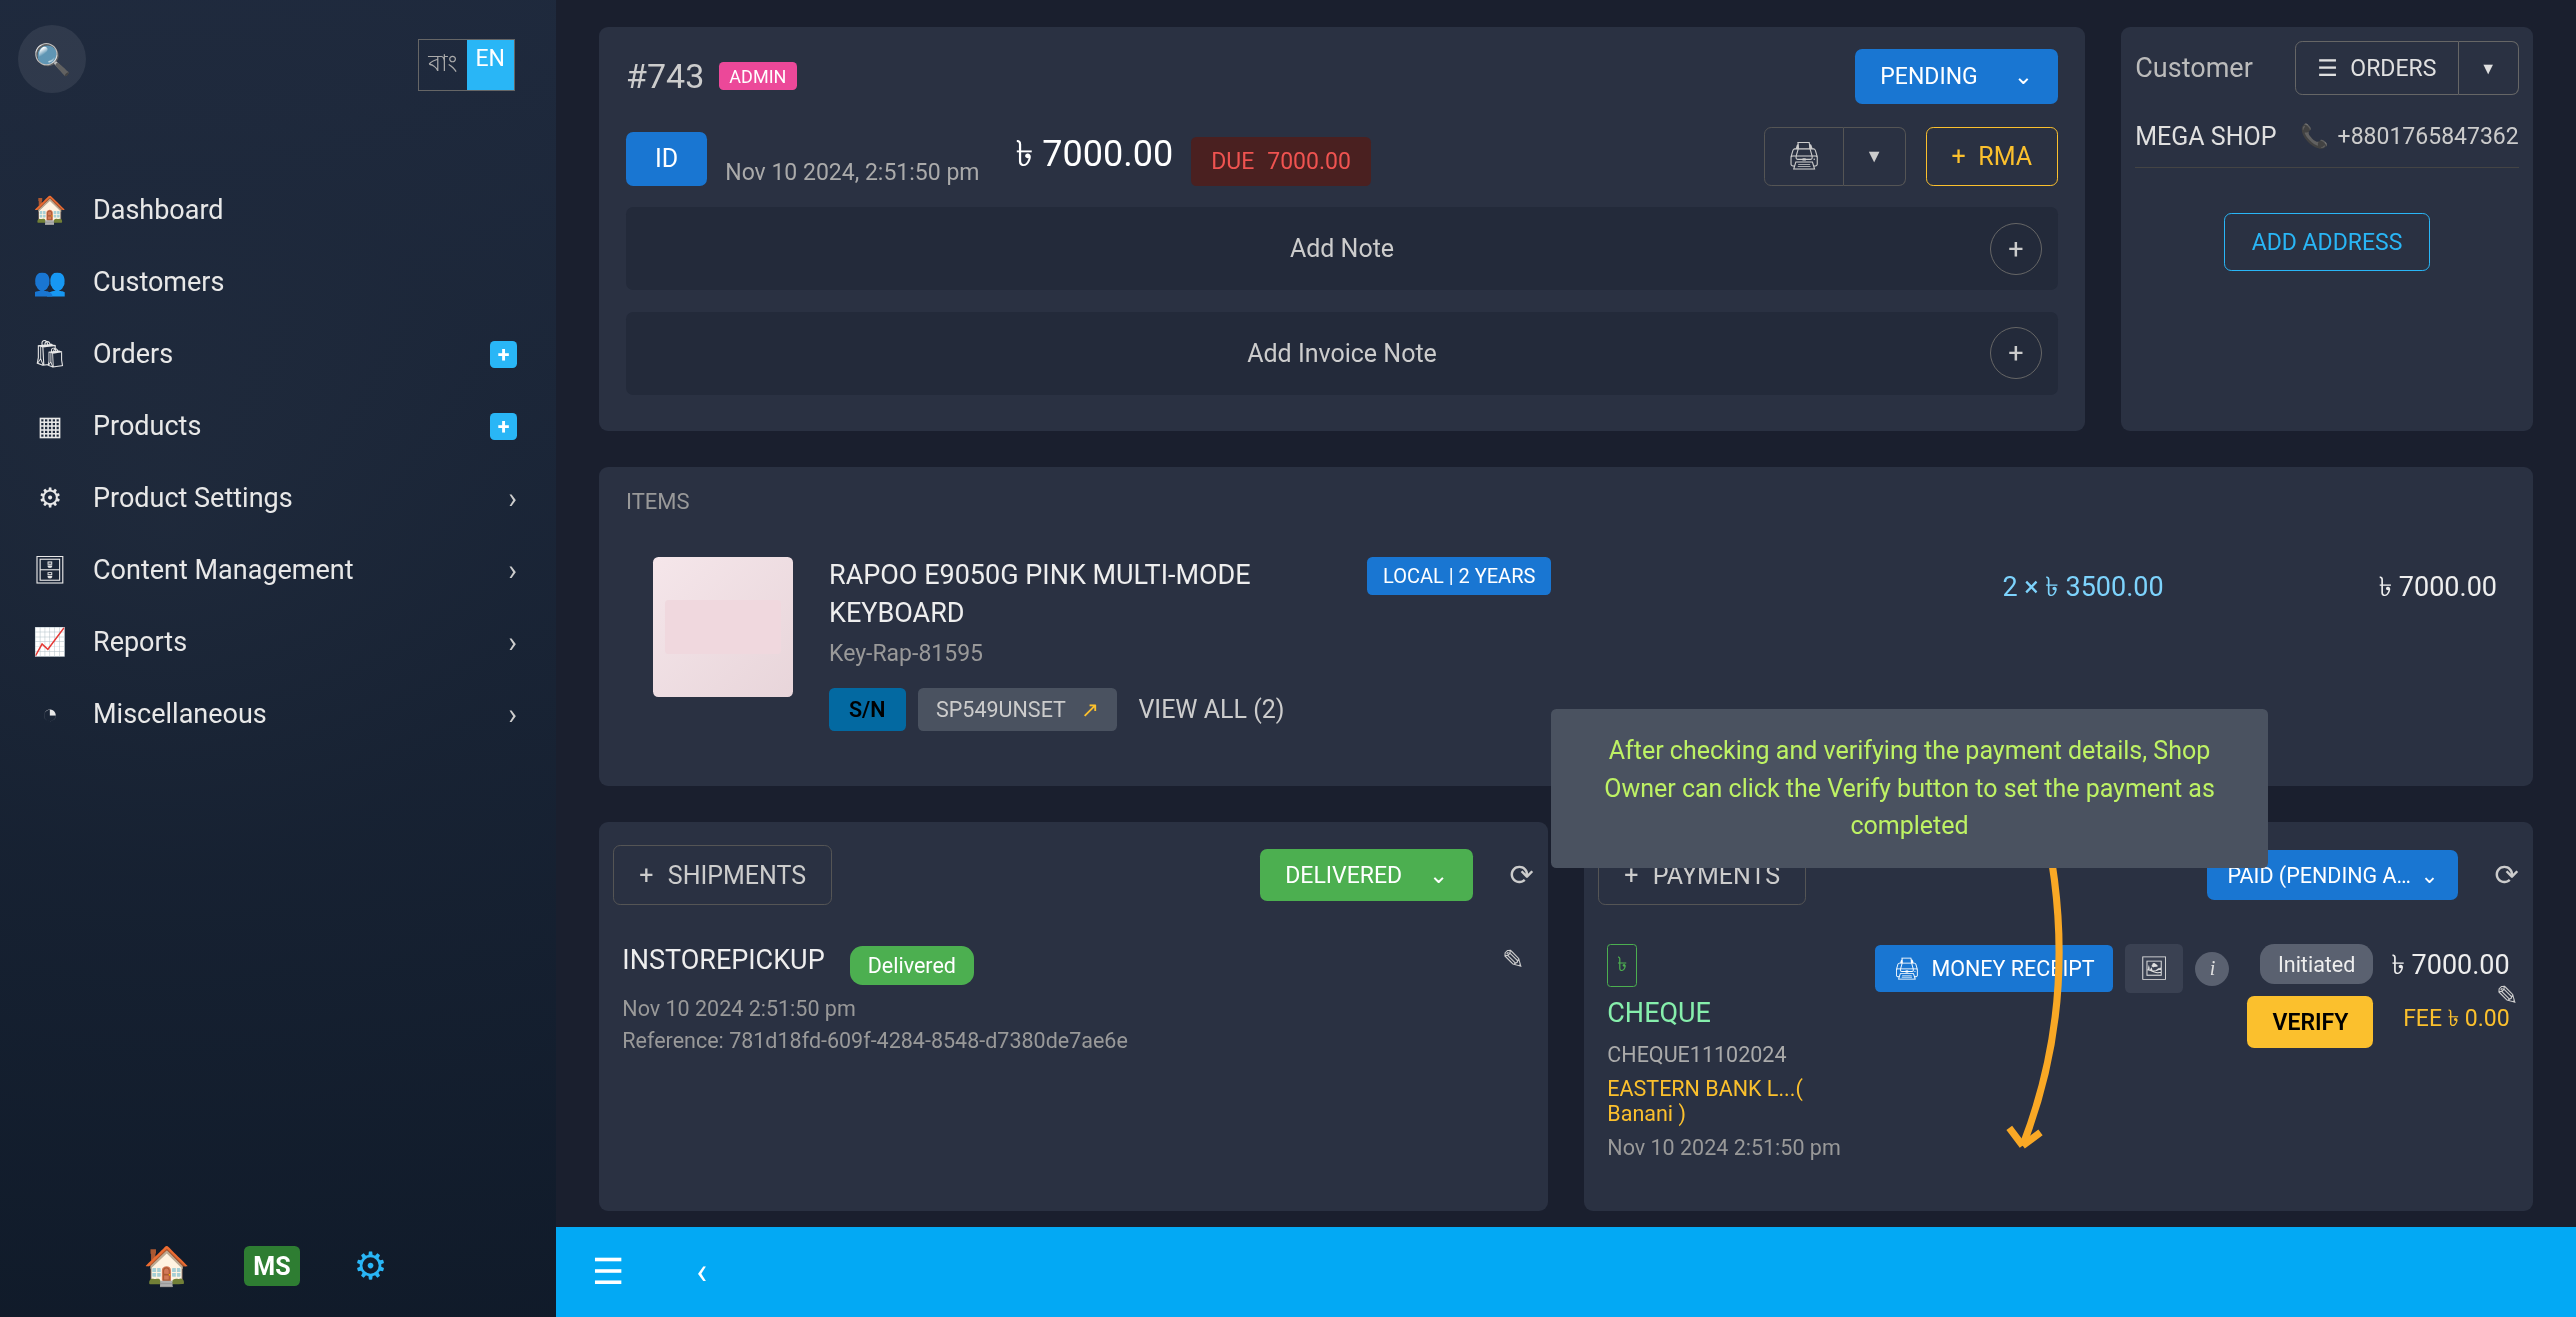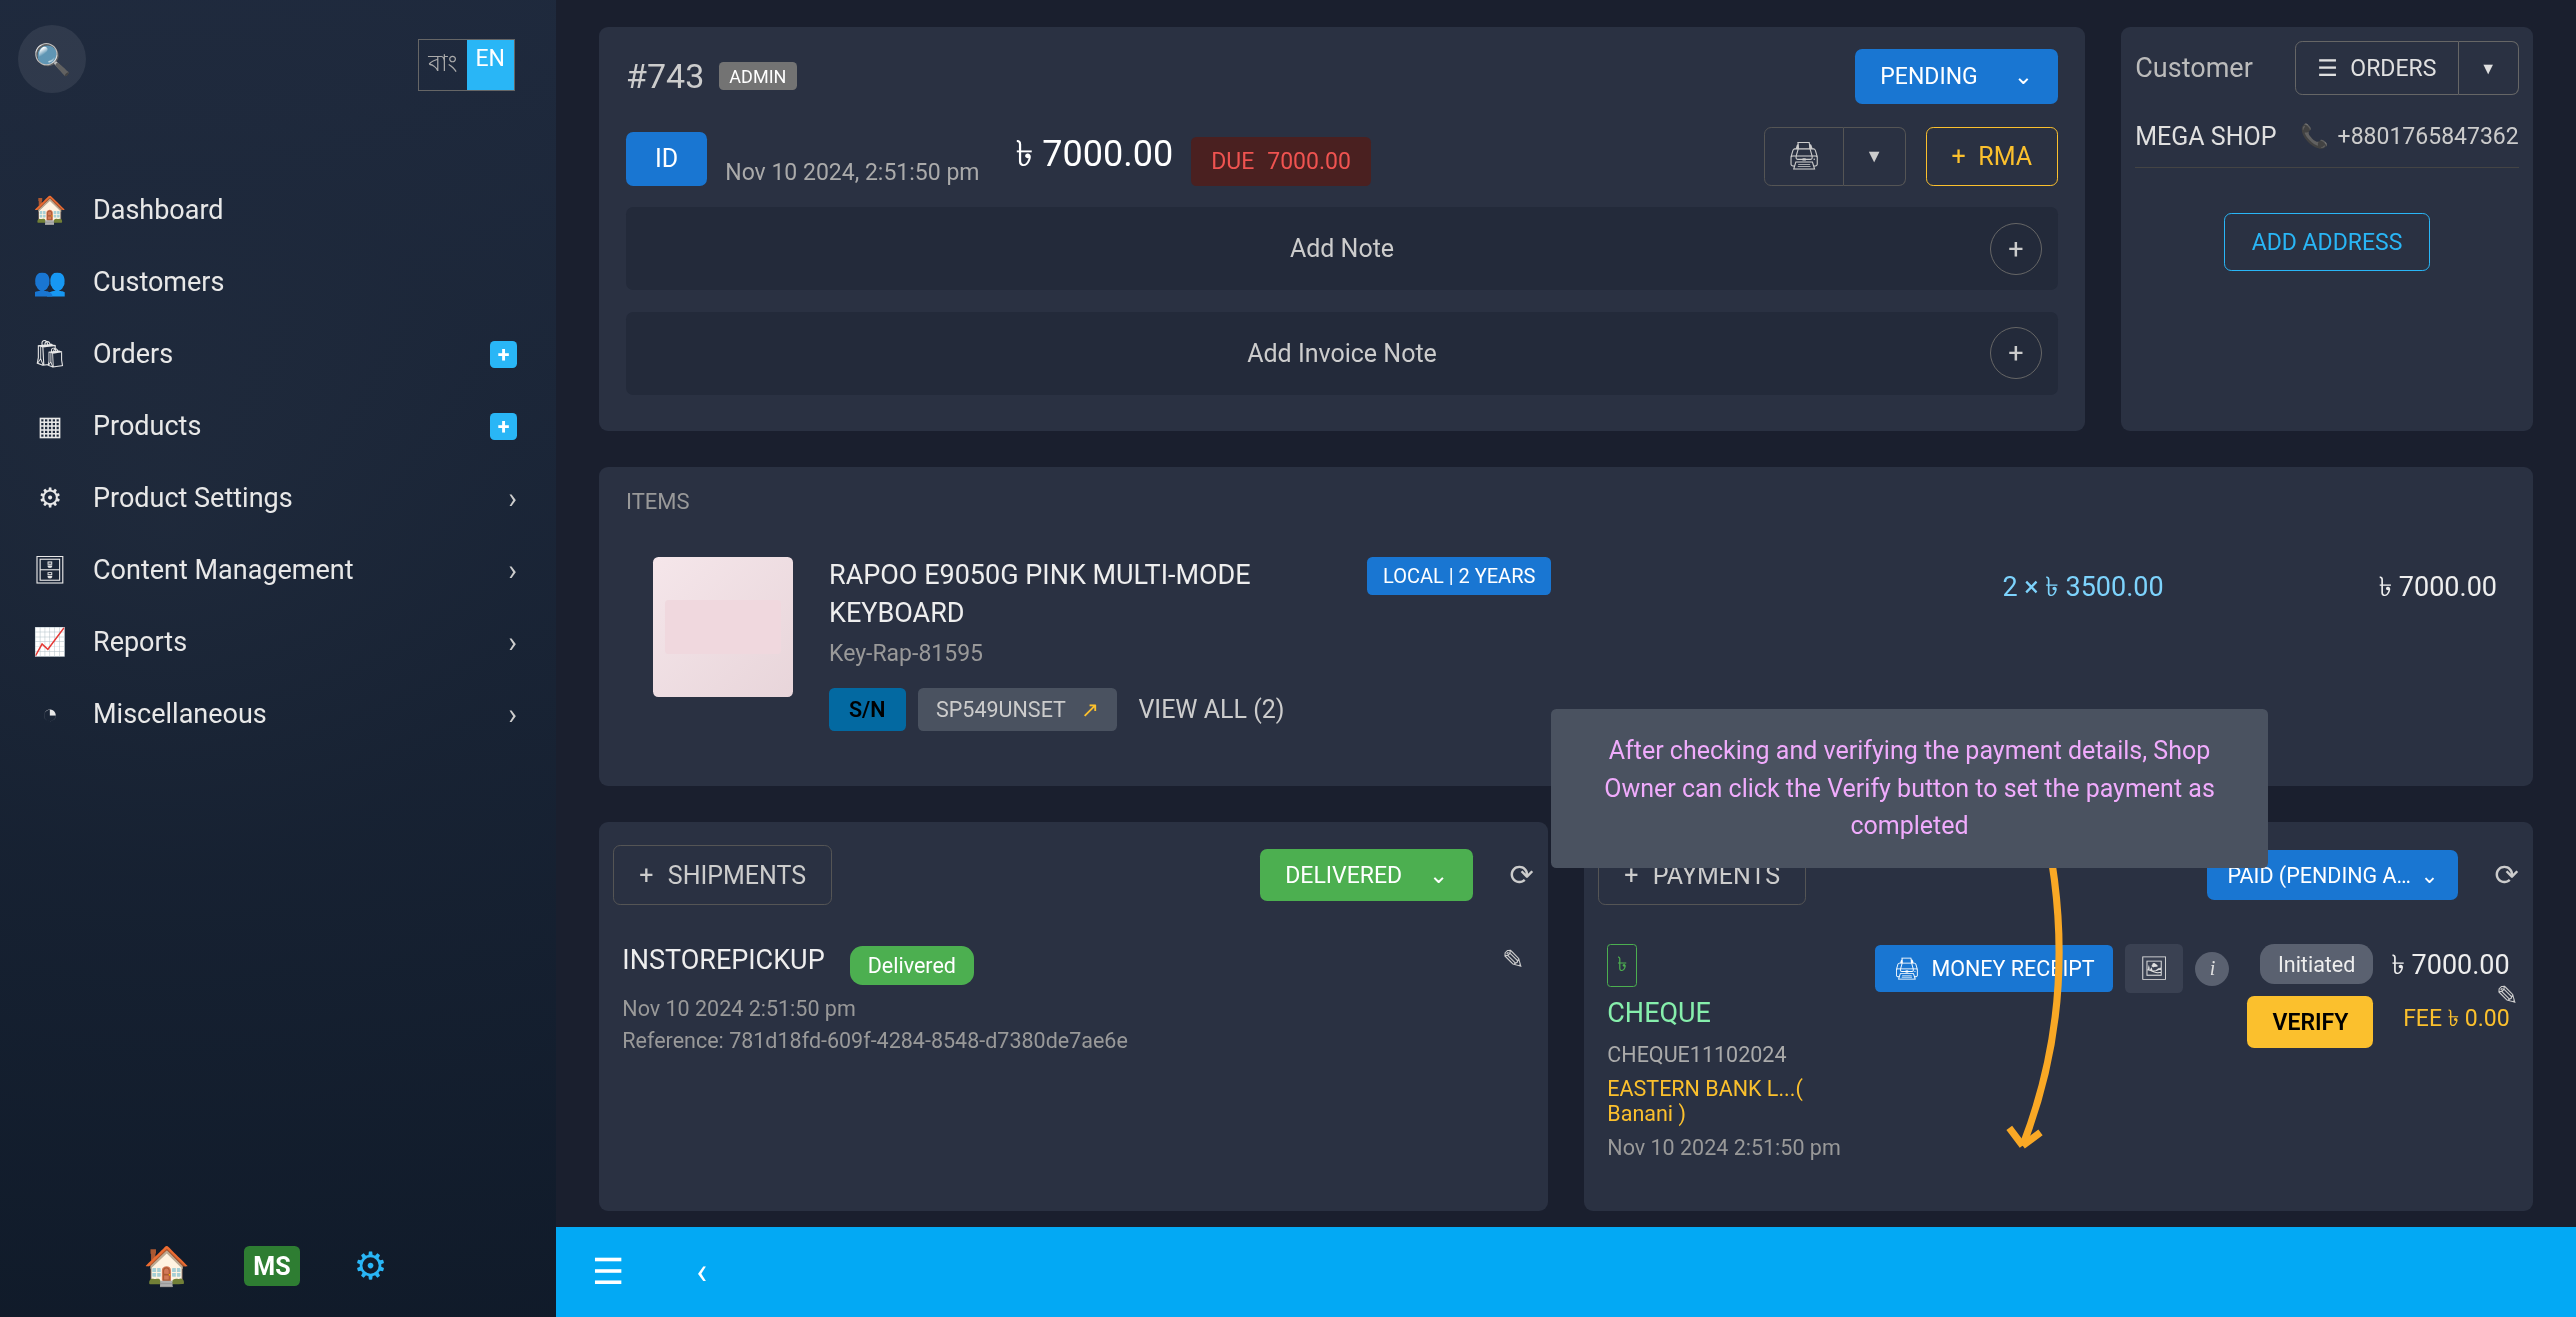--- a/index.html
+++ b/index.html
@@ -20,21 +20,21 @@
 .sidebar-footer .foot-icon { font-size:38px; color:#29b6f6; }
 .ms-badge { background:#2e7d32; color:#fff; padding:5.4px 9px; border-radius:5.4px; font-size:25px; font-weight:bold; }
 
 .main { position:absolute; left:556px; top:0; right:0; bottom:0; display:flex; flex-direction:column; }
 .content { flex:1; padding:27px 43px 16px 43px; display:grid; grid-template-columns: 1fr 412px; grid-template-rows:auto auto auto; gap:36px; overflow:hidden; }
 
 .card { background:#2a3142; border-radius:9px; padding:14.3px; }
 .order-header-card { padding:0 0 18px 0; }
 .oh-top { display:flex; align-items:center; padding:21.5px 27px; }
 .order-id { font-size:34px; color:#ccc; margin-right:14.3px; }
-.admin-badge { background:#737373; color:#fff; font-size:18px; padding:3.6px 10.8px; border-radius:4.5px; }
+.admin-badge { background:#ec4899; color:#fff; font-size:18px; padding:3.6px 10.8px; border-radius:4.5px; }
 .status-dd { margin-left:auto; background:#1976d2; color:#fff; padding:14.3px 25px; border-radius:7.2px; display:flex; align-items:center; gap:36px; font-size:23px; }
 .oh-row2 { display:flex; align-items:flex-end; gap:18px; padding:0 27px; }
 .id-btn { background:#1976d2; color:#fff; padding:12.5px 29px; border-radius:7.2px; font-size:25px; }
 .date { color:#aaa; font-size:23px; }
 .amount { font-size:36px; color:#fff; margin-left:18px; }
 .due-badge { background:#4a2020; border-radius:5.4px; padding:10.8px 20px; font-size:23px; }
 .due-badge .due-label { color:#ef5350; margin-right:7.2px; }
 .due-badge .due-amt { color:#ef5350; }
 .btn-group { display:flex; }
 .icon-btn { border:0.9px solid #555; padding:12.5px 21.5px; background:transparent; color:#ccc; font-size:27px; display:flex; align-items:center; }
@@ -64,21 +64,21 @@
 .item-name { font-size:27px; color:#eee; line-height:1.4; }
 .item-sku { font-size:23px; color:#999; margin-top:7.2px; }
 .badges-row { display:flex; align-items:center; gap:12.5px; margin-top:21.5px; }
 .sn-badge { background:#0369a1; color:#000; padding:9px 20px; border-radius:5.4px; font-size:21.5px; font-weight:600; }
 .sp-badge { background:#4a5260; color:#ccc; padding:9px 18px; border-radius:5.4px; font-size:21.5px; display:flex; align-items:center; gap:15px; }
 .view-all { color:#ccc; font-size:25px; margin-left:9px; }
 .warranty-badge { background:#1976d2; color:#fff; padding:7.2px 16px; border-radius:5.4px; font-size:20px; align-self:flex-start; }
 .qty-price { margin-left:auto; font-size:27px; color:#7dd3fc; align-self:flex-start; padding-top:9px; }
 .line-total { font-size:27px; color:#eee; margin-left:179px; align-self:flex-start; padding-top:9px; }
 
-.tooltip { position:absolute; top:242px; right:265px; background:#4a5260; color:#f0abfc; padding:23px 30.5px; border-radius:5.4px; font-size:25px; line-height:1.5; text-align:center; max-width:717px; z-index:10;margin-left:32px; }
+.tooltip { position:absolute; top:242px; right:265px; background:#4a5260; color:#bef264; padding:23px 30.5px; border-radius:5.4px; font-size:25px; line-height:1.5; text-align:center; max-width:717px; z-index:10;margin-left:32px; }
 .arrow-svg { position:absolute; top:339px; right:430px; z-index:9; }
 
 .bottom-row { grid-column: 1 / -1; display:grid; grid-template-columns: 1fr 1fr; gap:36px; }
 .panel-head { display:flex; align-items:center; gap:18px; padding:9px 0 21.5px 0; }
 .panel-btn { border:0.9px solid #555; padding:14.3px 25px; border-radius:7.2px; display:flex; align-items:center; gap:14.3px; font-size:25px; color:#ccc; }
 .delivered-dd { margin-left:auto; background:#4caf50; color:#fff; padding:12.5px 25px; border-radius:7.2px; display:flex; align-items:center; gap:27px; font-size:23px; }
 .refresh { font-size:29px; color:#ccc; margin-left:18px; }
 .ship-body { padding:18px 9px; position:relative; }
 .ship-title { font-size:27px; color:#eee; display:inline-block; margin-right:21.5px; }
 .del-badge { background:#4caf50; color:#fff; padding:7.2px 18px; border-radius:12.5px; font-size:21.5px; vertical-align:middle; }

